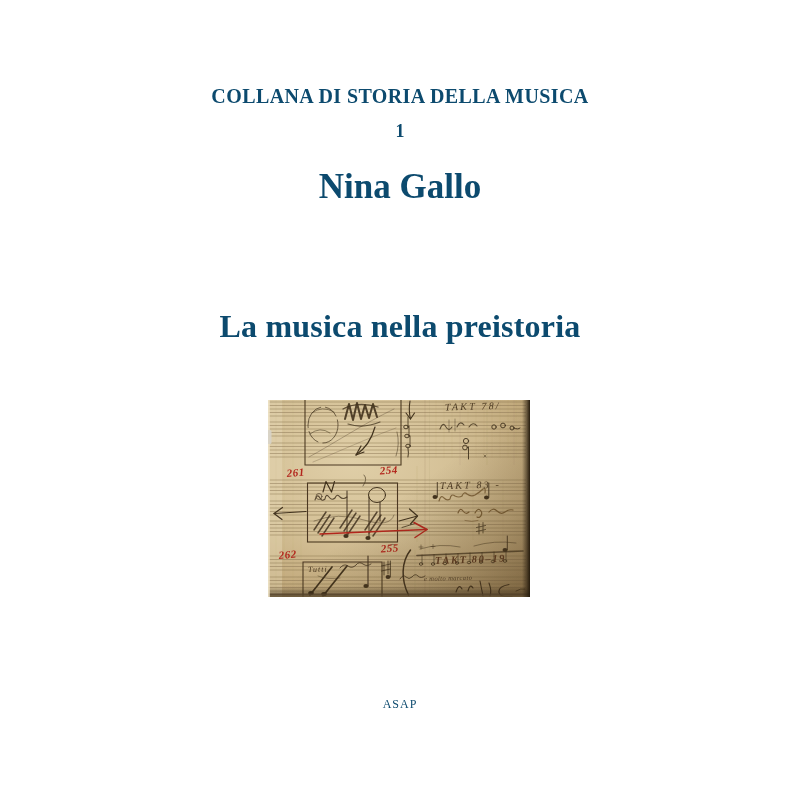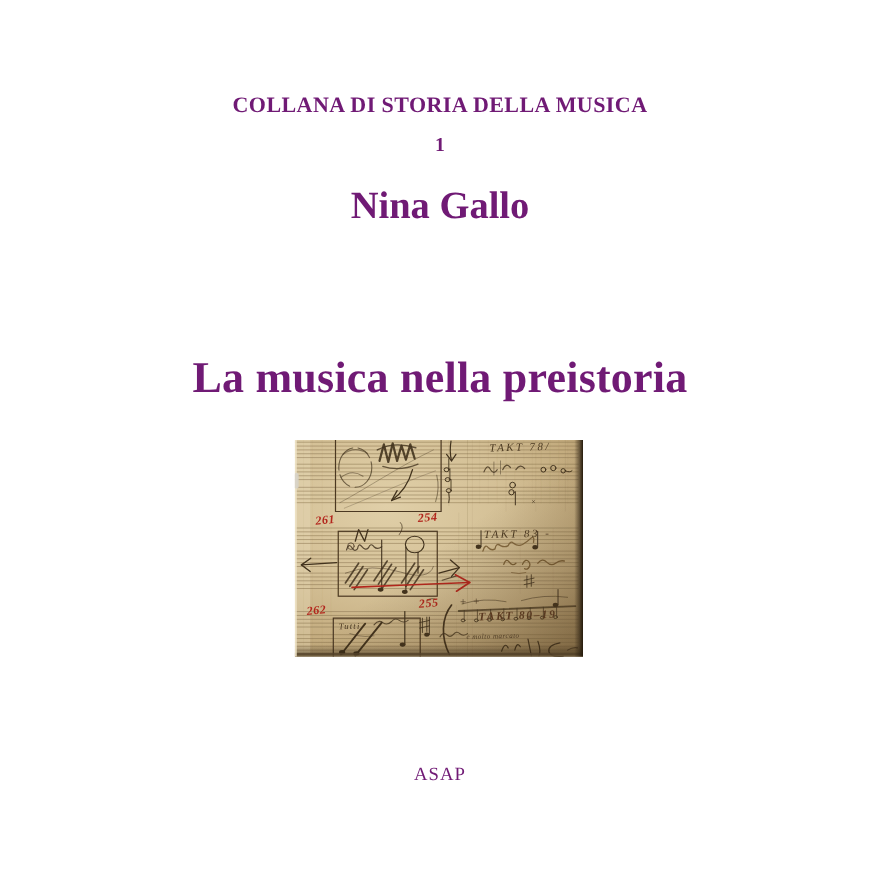--- a/index.html
+++ b/index.html
@@ -1,25 +1,25 @@
 <!DOCTYPE html>
 <html><head>
 <meta charset="utf-8">
 <style>
   html,body{margin:0;padding:0;background:#ffffff;}
   .page{
     position:relative;width:800px;height:768px;background:#ffffff;overflow:hidden;
-    font-family:"Liberation Serif","DejaVu Serif",serif;color:#701a75;
+    font-family:"Liberation Serif","DejaVu Serif",serif;color:#0c4a6e;
   }
   .ctext{position:absolute;left:0;right:0;text-align:center;}
   .series-title{top:84px;font-size:20px;font-weight:700;line-height:24px;letter-spacing:.4px;}
   .series-number{top:120px;font-size:18px;font-weight:700;line-height:22px;}
   .author{top:169px;font-size:35px;font-weight:700;line-height:36px;}
-  .book-title{top:306px;font-size:40px;font-weight:700;line-height:40px;letter-spacing:.2px;margin:17px;font-family:Liberation Serif, serif;}
-  .publisher{top:693px;font-size:17px;font-weight:400;line-height:22px;letter-spacing:1px;}
+  .book-title{top:306px;font-size:32px;font-weight:700;line-height:40px;letter-spacing:.2px;margin:0;font-family:Liberation Serif, serif;}
+  .publisher{top:693px;font-size:12px;font-weight:400;line-height:22px;letter-spacing:1px;}
   .photo{position:absolute;left:268px;top:400px;width:262px;height:197px;}
   .photo svg{display:block;}
   
   .st{fill:none;stroke:#87714d;stroke-width:.55;opacity:.85}
   .vg{fill:none;stroke:#7b6644;stroke-width:.5}
   .bx{fill:none;stroke:#4c3922;stroke-width:1.1}
   .ink{fill:none;stroke:#42331e;stroke-linecap:round;stroke-linejoin:round}
   .inkf{fill:#42331e;stroke:none}
   .red{stroke:#b3271d;fill:none;stroke-linecap:round}
   .redN{font:italic 700 11px "Liberation Serif",serif;fill:#b3271d;letter-spacing:.5px}

